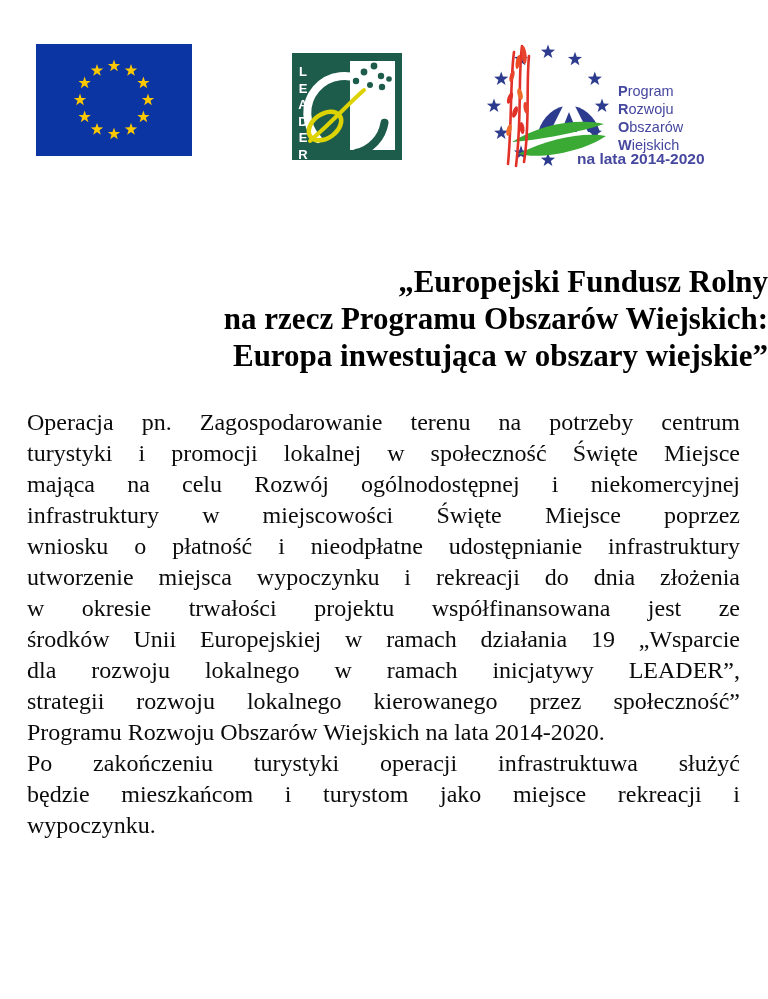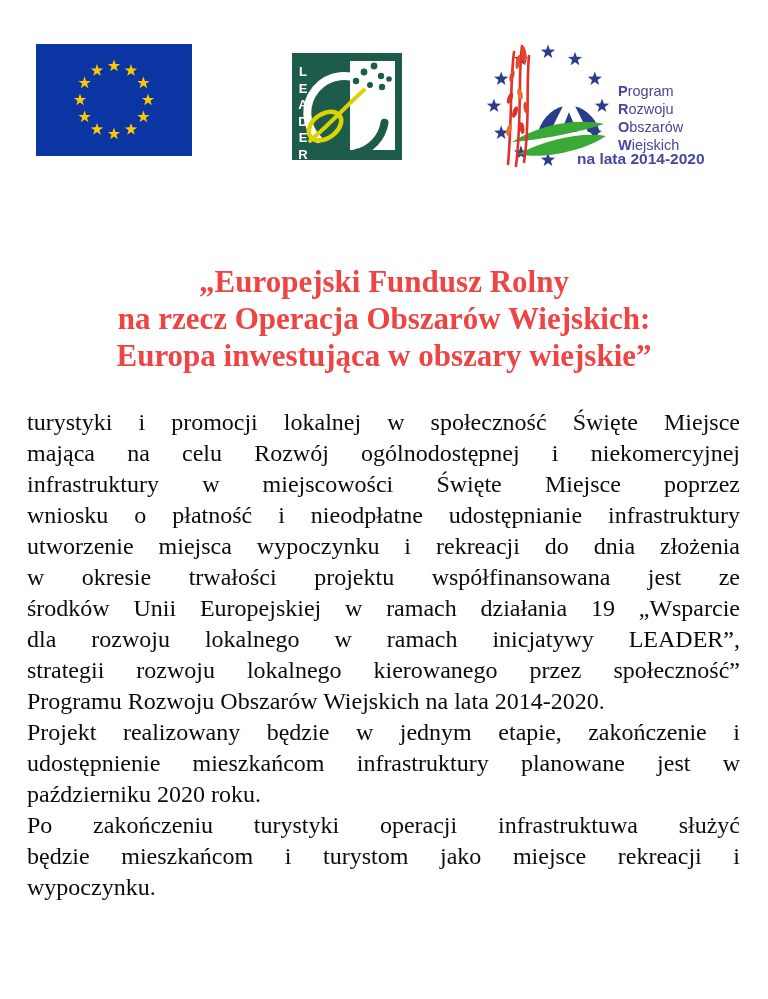--- a/index.html
+++ b/index.html
@@ -114,44 +114,40 @@
     </g>
     <g fill="#46479f">
       <text class="prow-line" x="136" y="54"><tspan font-weight="bold">P</tspan><tspan>rogram</tspan></text>
       <text class="prow-line" x="136" y="72"><tspan font-weight="bold">R</tspan><tspan>ozwoju</tspan></text>
       <text class="prow-line" x="136" y="90"><tspan font-weight="bold">O</tspan><tspan>bszarów</tspan></text>
       <text class="prow-line" x="136" y="108"><tspan font-weight="bold">W</tspan><tspan>iejskich</tspan></text>
       <text class="prow-sub" x="95" y="122">na lata 2014-2020</text>
     </g>
   </svg>
 
-  <div class="doc-title" style="color: #ef4444;">
+  <div class="doc-title" style="color: #000000; text-align: right;">
     <div>„Europejski Fundusz Rolny</div>
-    <div>na rzecz Operacja Obszarów Wiejskich:</div>
+    <div>na rzecz Programu Obszarów Wiejskich:</div>
     <div>Europa inwestująca w obszary wiejskie”</div>
   </div>
 
   <div class="body-text">
       <div>
+        <div class="bodyline">Operacja pn. Zagospodarowanie terenu na potrzeby centrum</div>
         <div class="bodyline">turystyki i promocji lokalnej w społeczność Święte Miejsce</div>
         <div class="bodyline">mająca na celu Rozwój ogólnodostępnej i niekomercyjnej</div>
         <div class="bodyline">infrastruktury w miejscowości Święte Miejsce poprzez</div>
         <div class="bodyline">wniosku o płatność i nieodpłatne udostępnianie infrastruktury</div>
         <div class="bodyline">utworzenie miejsca wypoczynku i rekreacji do dnia złożenia</div>
         <div class="bodyline">w okresie trwałości projektu współfinansowana jest ze</div>
         <div class="bodyline">środków Unii Europejskiej w ramach działania 19 „Wsparcie</div>
         <div class="bodyline">dla rozwoju lokalnego w ramach inicjatywy LEADER”,</div>
         <div class="bodyline">strategii rozwoju lokalnego kierowanego przez społeczność”</div>
         <div class="bodyline last">Programu Rozwoju Obszarów Wiejskich na lata 2014-2020.</div>
       </div>
       <div>
-        <div class="bodyline">Projekt realizowany będzie w jednym etapie, zakończenie i</div>
-        <div class="bodyline">udostępnienie mieszkańcom infrastruktury planowane jest w</div>
-        <div class="bodyline last">październiku 2020 roku.</div>
-      </div>
-      <div>
         <div class="bodyline">Po zakończeniu turystyki operacji infrastruktuwa służyć</div>
         <div class="bodyline">będzie mieszkańcom i turystom jako miejsce rekreacji i</div>
         <div class="bodyline last">wypoczynku.</div>
       </div>
     </div>
 
 </div>
 
 </body></html>

